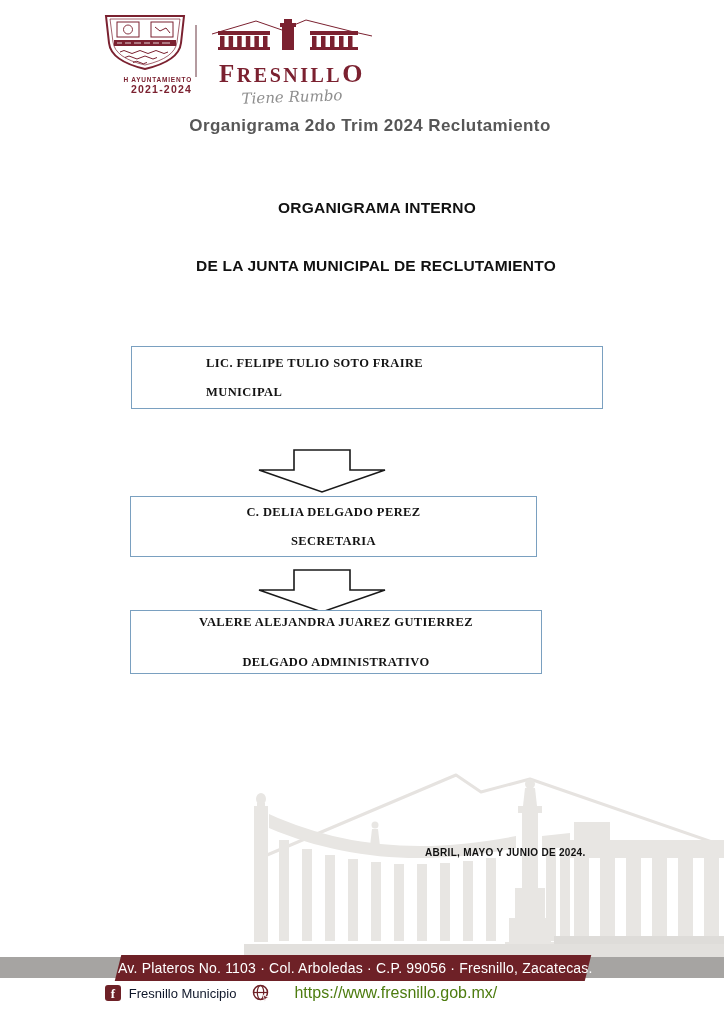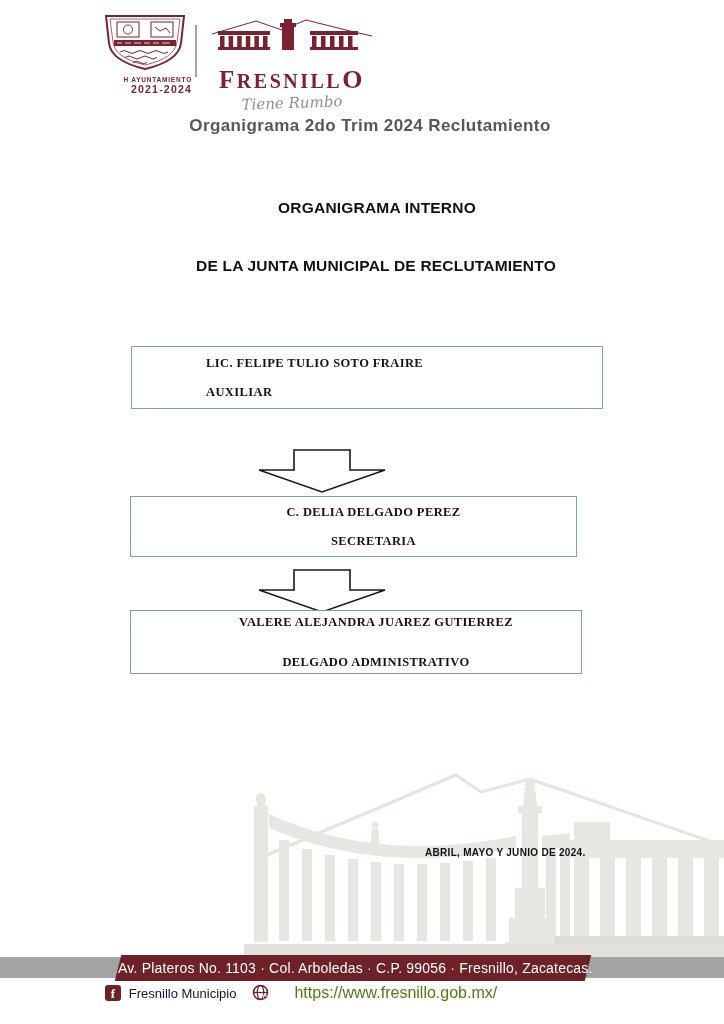--- a/index.html
+++ b/index.html
@@ -6,40 +6,40 @@
   .page{position:relative;width:724px;height:1024px;background:#ffffff;overflow:hidden;
         font-family:"Liberation Sans",sans-serif;}
 
   
   .crest{position:absolute;left:98px;top:13px;width:94px;text-align:right;color:#7b2130;}
   .crest-org{font-size:6.5px;font-weight:bold;letter-spacing:.8px;margin-top:1px;}
   .crest-years{font-size:10.5px;font-weight:bold;letter-spacing:1.2px;margin-top:0px;}
   .logo-divider{position:absolute;left:195px;top:25px;width:2px;height:52px;background:#b49ba0;}
   .brand{position:absolute;left:203px;top:18px;width:178px;text-align:center;}
   .brand-name{color:#7b2130;font-family:"Liberation Serif",serif;font-weight:bold;
-              letter-spacing:2.5px;line-height:24px;margin-top:12px;}
+              letter-spacing:2.5px;line-height:24px;margin-top:6px;}
   .brand-name .bf{font-size:25px;}
   .brand-name .bm{font-size:20px;}
   .brand-name .bo{font-size:26px;}
   .brand-tagline{font-family:"DejaVu Serif",serif;font-style:italic;color:#8e8e8e;
                  font-size:15px;transform:rotate(-2deg);margin-top:-1px;}
 
   
   .doc-title{position:absolute;left:0;top:116px;width:740px;text-align:center;
              color:#575757;font-size:17px;font-weight:bold;letter-spacing:.4px;}
   .h1{position:absolute;left:0;top:199px;width:754px;text-align:center;
       color:#111;font-size:15.5px;font-weight:bold;letter-spacing:.2px;}
   .h2{position:absolute;left:0;top:257px;width:752px;text-align:center;
       color:#111;font-size:15.5px;font-weight:bold;letter-spacing:.2px;}
 
   
   .org-node{position:absolute;border:1px solid #7aa0c0;background:#fff;
             display:flex;flex-direction:column;justify-content:center;row-gap:14px;
             font-family:"Liberation Serif",serif;font-weight:bold;font-size:12.5px;
-            letter-spacing:.4px;color:#131313;padding-left:40px;}
+            letter-spacing:.4px;color:#131313;}
   .node-1{left:131px;top:346px;width:396px;height:61px;padding-left:74px;text-align:left;}
   .node-2{left:130px;top:496px;width:405px;height:59px;text-align:center;}
   .node-3{left:130px;top:610px;width:410px;height:62px;text-align:center;gap:25px;}
   .arrow{position:absolute;width:128px;height:44px;}
   .arrow-1{left:258px;top:449px;}
   .arrow-2{left:258px;top:569px;}
 
   
   .watermark{position:absolute;left:224px;top:756px;width:500px;height:202px;}
 
@@ -111,21 +111,21 @@
     <div class="brand-name"><span class="bf">F</span><span class="bm">RESNILL</span><span class="bo">O</span></div>
     <div class="brand-tagline">Tiene Rumbo</div>
   </div>
 
   <div class="doc-title">Organigrama 2do Trim 2024 Reclutamiento</div>
   <div class="h1">ORGANIGRAMA INTERNO</div>
   <div class="h2">DE LA JUNTA MUNICIPAL DE RECLUTAMIENTO</div>
 
   <div class="org-node node-1">
     <span>LIC. FELIPE TULIO SOTO FRAIRE</span>
-    <span>AUXILIAR</span>
+    <span>MUNICIPAL</span>
   </div>
 
   <svg class="arrow arrow-1" viewBox="0 0 128 44">
     <polygon points="36,1 92,1 92,21 127,21 64,43 1,21 36,21" fill="#ffffff" stroke="#1a1a1a" stroke-width="1.6"></polygon>
   </svg>
 
   <div class="org-node node-2">
     <span>C. DELIA DELGADO PEREZ</span>
     <span>SECRETARIA</span>
   </div>

